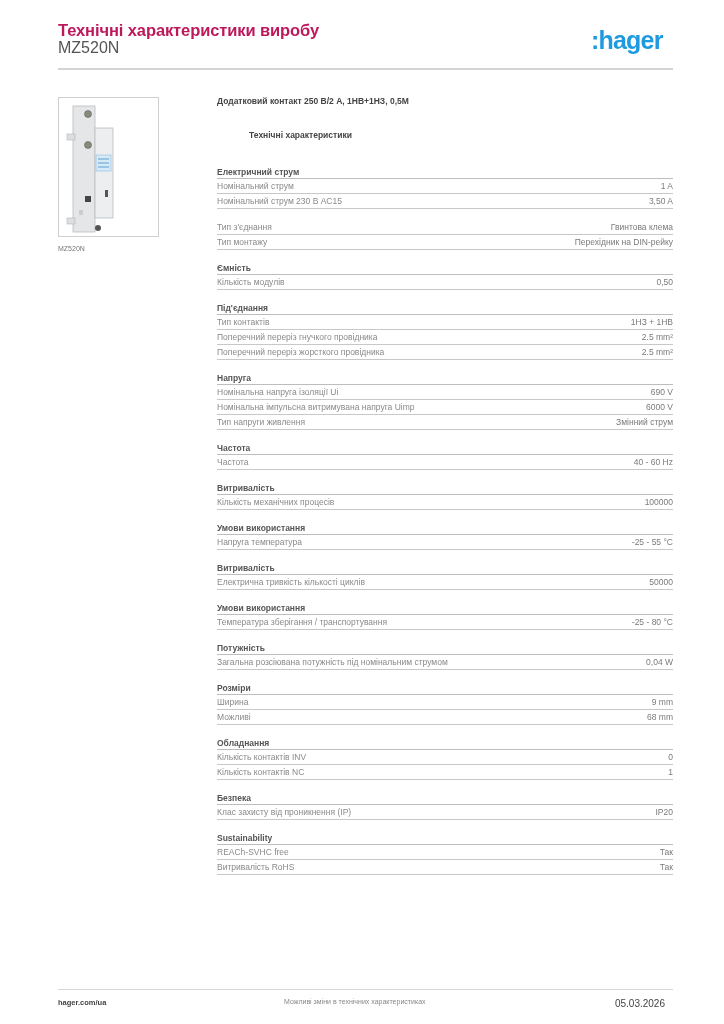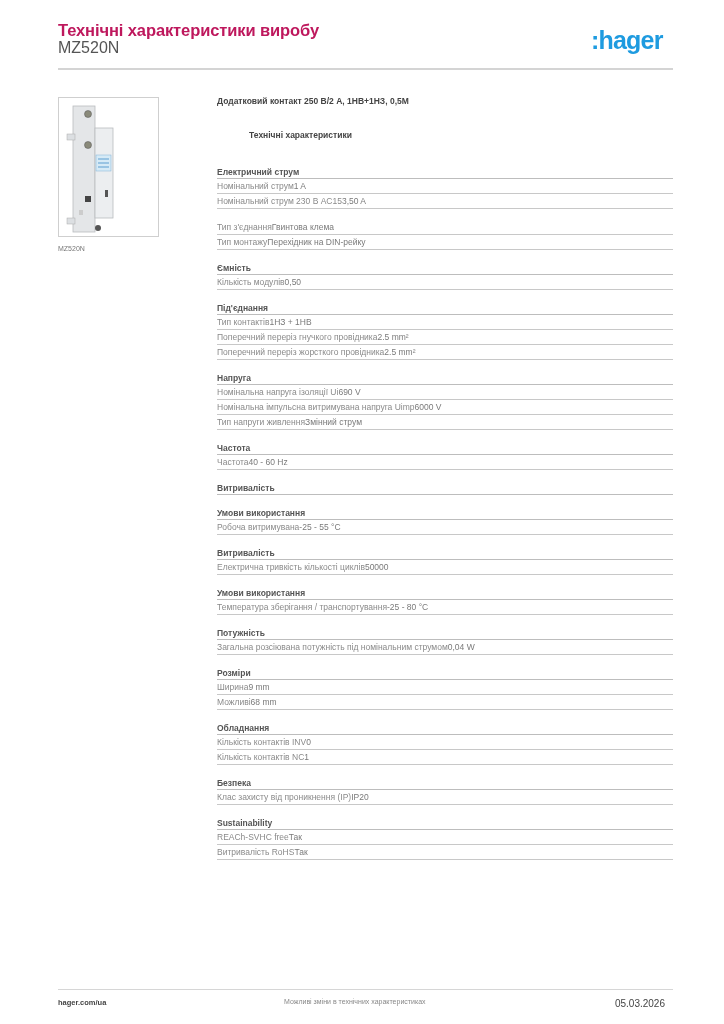--- a/index.html
+++ b/index.html
@@ -13,21 +13,21 @@
 
   .image-box { position:absolute; left:58px; top:97px; width:101px; height:140px; border:1px solid #cfcfcf; background:#fff; overflow:hidden; }
   .image-caption { position:absolute; left:58px; top:245px; font-size:7px; color:#777; }
 
   .product-desc { position:absolute; left:217px; top:96px; font-size:8.5px; font-weight:bold; color:#444; }
   .spec-title { position:absolute; left:217px; top:130px; font-size:8.5px; font-weight:bold; color:#444;margin-left:32px; }
 
   .specs { position:absolute; left:217px; top:153px; width:456px;margin-top:12px; }
   .group { margin-bottom:11px; }
   .group-title { font-size:8.5px; font-weight:bold; color:#555; height:14px; line-height:14px; border-bottom:1px solid #bdbdbd; }
-  .row { display:flex; height:15px; line-height:14px; font-size:8.5px; color:#8a8a8a; border-bottom:1px solid #c8c8c8; }
+  .row { display:flex; justify-content:space-between; height:15px; line-height:14px; font-size:8.5px; color:#8a8a8a; border-bottom:1px solid #c8c8c8; }
   .row .val { color:#7a7a7a; text-align:right; }
 
   .footer-rule { position:absolute; left:58px; top:989px; width:615px; height:1px; background:#d6d6d6; }
   .footer-left { position:absolute; left:58px; top:998px; font-size:7.5px; font-weight:bold; color:#444; }
   .footer-center { position:absolute; left:284px; top:998px; font-size:7px; color:#888; }
   .footer-right { position:absolute; right:59px; top:998px; font-size:10px; font-weight:normal; color:#444; }
 </style>
 </head>
 <body>
 
@@ -120,25 +120,29 @@
     </div>
     <div class="group">
       <div class="group-title">Частота</div>
       <div class="row">
         <span class="lbl">Частота</span>
         <span class="val">40 - 60 Hz</span>
       </div>
     </div>
     <div class="group">
       <div class="group-title">Витривалість</div>
+      <div class="row">
+        <span class="lbl">Кількість механічних процесів</span>
+        <span class="val">100000</span>
+      </div>
     </div>
     <div class="group">
       <div class="group-title">Умови використання</div>
       <div class="row">
-        <span class="lbl">Робоча витримувана</span>
+        <span class="lbl">Напруга температура</span>
         <span class="val">-25 - 55 °C</span>
       </div>
     </div>
     <div class="group">
       <div class="group-title">Витривалість</div>
       <div class="row">
         <span class="lbl">Електрична тривкість  кількості циклів</span>
         <span class="val">50000</span>
       </div>
     </div>

